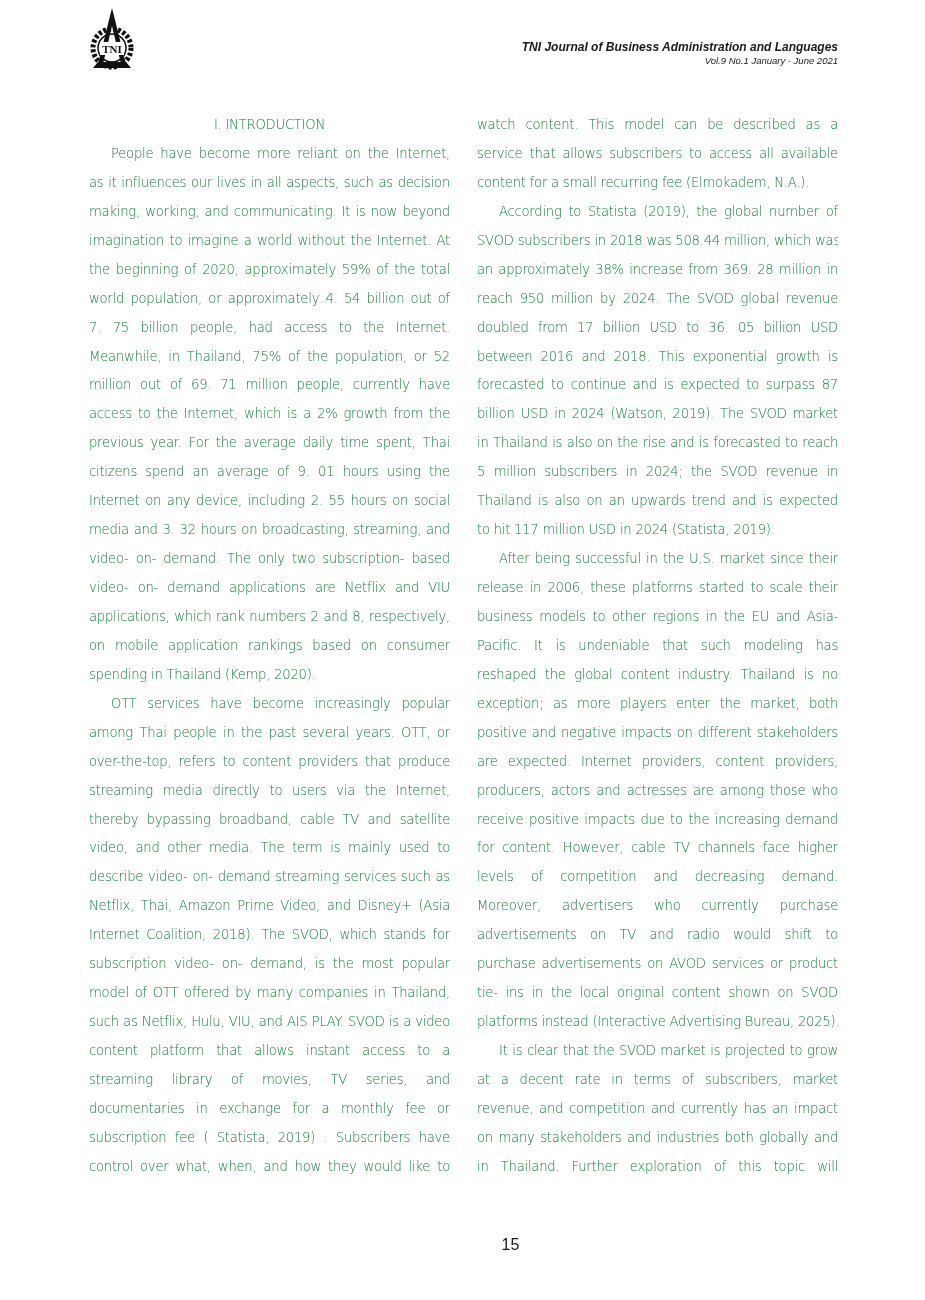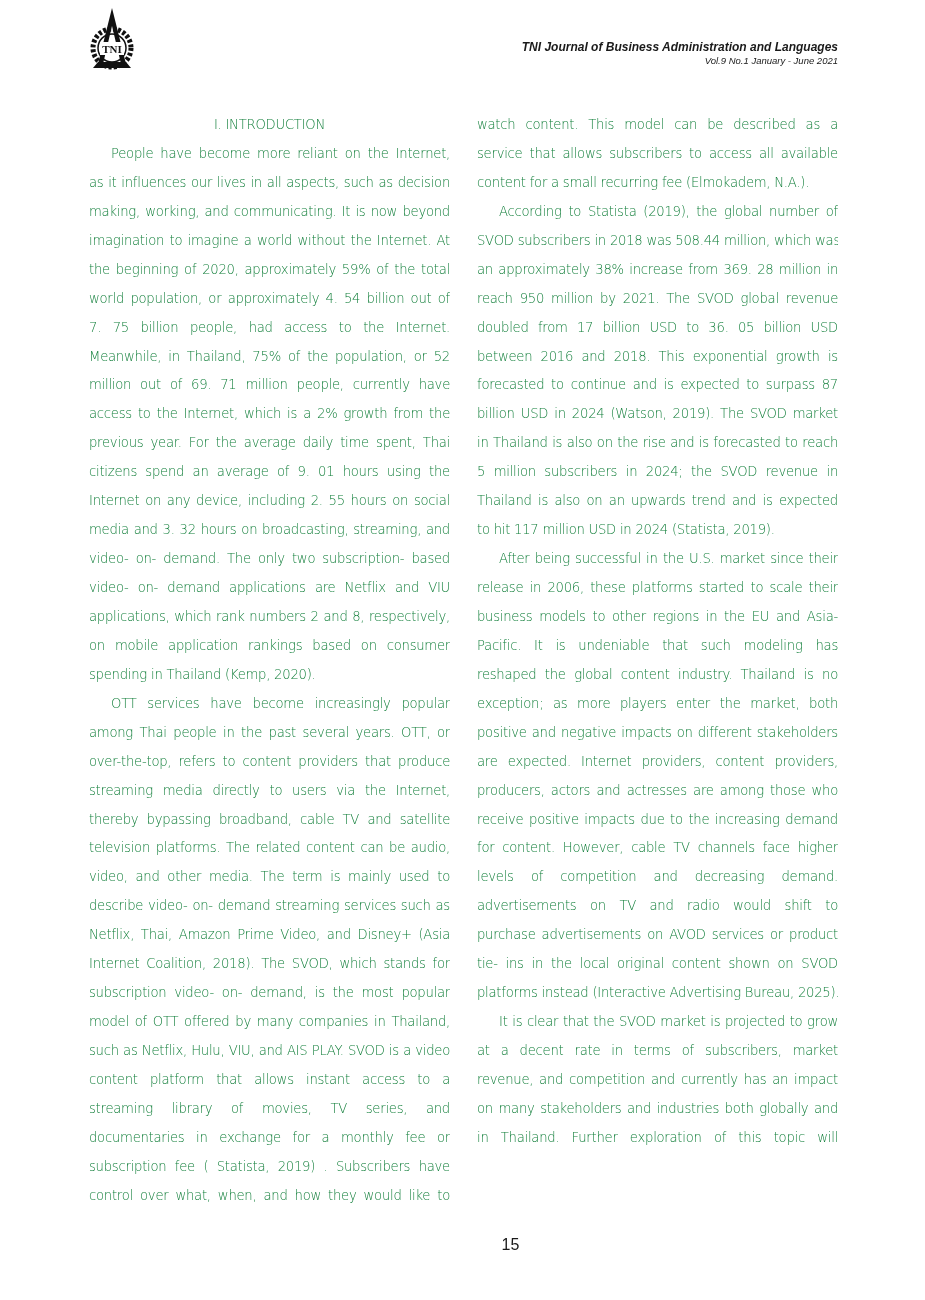--- a/index.html
+++ b/index.html
@@ -56,21 +56,20 @@
       <span class="line">video- on- demand.  The only two subscription- based</span>
       <span class="line">video- on- demand applications are Netflix and VIU</span>
       <span class="line">applications, which rank numbers 2 and 8, respectively,</span>
       <span class="line">on mobile application rankings based on consumer</span>
       <span class="line last">spending in Thailand (Kemp, 2020).</span>
       <span class="line indent">OTT services have become increasingly popular</span>
       <span class="line">among Thai people in the past several years.  OTT, or</span>
       <span class="line">over-the-top, refers to content providers that produce</span>
       <span class="line">streaming media directly to users via the Internet,</span>
       <span class="line">thereby bypassing broadband, cable TV and satellite</span>
-      <span class="line">television platforms. The related content can be audio,</span>
       <span class="line">video, and other media.  The term is mainly used to</span>
       <span class="line">describe video- on- demand streaming services such as</span>
       <span class="line">Netflix, Thai, Amazon Prime Video, and Disney+ (Asia</span>
       <span class="line">Internet Coalition, 2018).  The SVOD, which stands for</span>
       <span class="line">subscription video- on- demand, is the most popular</span>
       <span class="line">model of OTT offered by many companies in Thailand,</span>
       <span class="line">such as Netflix, Hulu, VIU, and AIS PLAY. SVOD is a video</span>
       <span class="line">content platform that allows instant access to a</span>
       <span class="line">streaming library of movies, TV series, and</span>
       <span class="line">documentaries in exchange for a monthly fee or</span>
@@ -80,41 +79,42 @@
 </div>
 
 <div class="col col-right">
   <div id="right-lines">
       <span class="line">watch content.   This model can be described as a</span>
       <span class="line">service that allows subscribers to access all available</span>
       <span class="line last">content for a small recurring fee (Elmokadem, N.A.).</span>
       <span class="line indent">According to Statista (2019), the global number of</span>
       <span class="line">SVOD subscribers in 2018 was 508.44 million, which was</span>
       <span class="line">an approximately 38%  increase from 369. 28 million in</span>
-      <span class="line">reach 950 million by 2021.  The SVOD global revenue</span>
+      <span class="line">reach 950 million by 2024.  The SVOD global revenue</span>
       <span class="line">doubled from 17 billion USD to 36. 05 billion USD</span>
       <span class="line">between 2016 and 2018.  This exponential growth is</span>
       <span class="line">forecasted to continue and is expected to surpass 87</span>
       <span class="line">billion USD in 2024 (Watson, 2019).  The SVOD market</span>
       <span class="line">in Thailand is also on the rise and is forecasted to reach</span>
       <span class="line">5 million subscribers in 2024; the SVOD revenue in</span>
       <span class="line">Thailand is also on an upwards trend and is expected</span>
       <span class="line last">to hit 117 million USD in 2024 (Statista, 2019).</span>
       <span class="line indent">After being successful in the U.S. market since their</span>
       <span class="line">release in 2006, these platforms started to scale their</span>
       <span class="line">business models to other regions in the EU and Asia-</span>
       <span class="line">Pacific.  It is undeniable that such modeling has</span>
       <span class="line">reshaped the global content industry.  Thailand is no</span>
       <span class="line">exception; as more players enter the market, both</span>
       <span class="line">positive and negative impacts on different stakeholders</span>
       <span class="line">are expected.  Internet providers, content providers,</span>
       <span class="line">producers, actors and actresses are among those who</span>
       <span class="line">receive positive impacts due to the increasing demand</span>
       <span class="line">for content.  However, cable TV channels face higher</span>
       <span class="line">levels of competition and decreasing demand.</span>
+      <span class="line">Moreover, advertisers who currently purchase</span>
       <span class="line">advertisements on TV and radio would shift to</span>
       <span class="line">purchase advertisements on AVOD services or product</span>
       <span class="line">tie- ins in the local original content shown on SVOD</span>
       <span class="line last">platforms instead (Interactive Advertising Bureau, 2025).</span>
       <span class="line indent">It is clear that the SVOD market is projected to grow</span>
       <span class="line">at a decent rate in terms of subscribers, market</span>
       <span class="line">revenue, and competition and currently has an impact</span>
       <span class="line">on many stakeholders and industries both globally and</span>
       <span class="line">in Thailand.  Further exploration of this topic will</span>
     </div>

